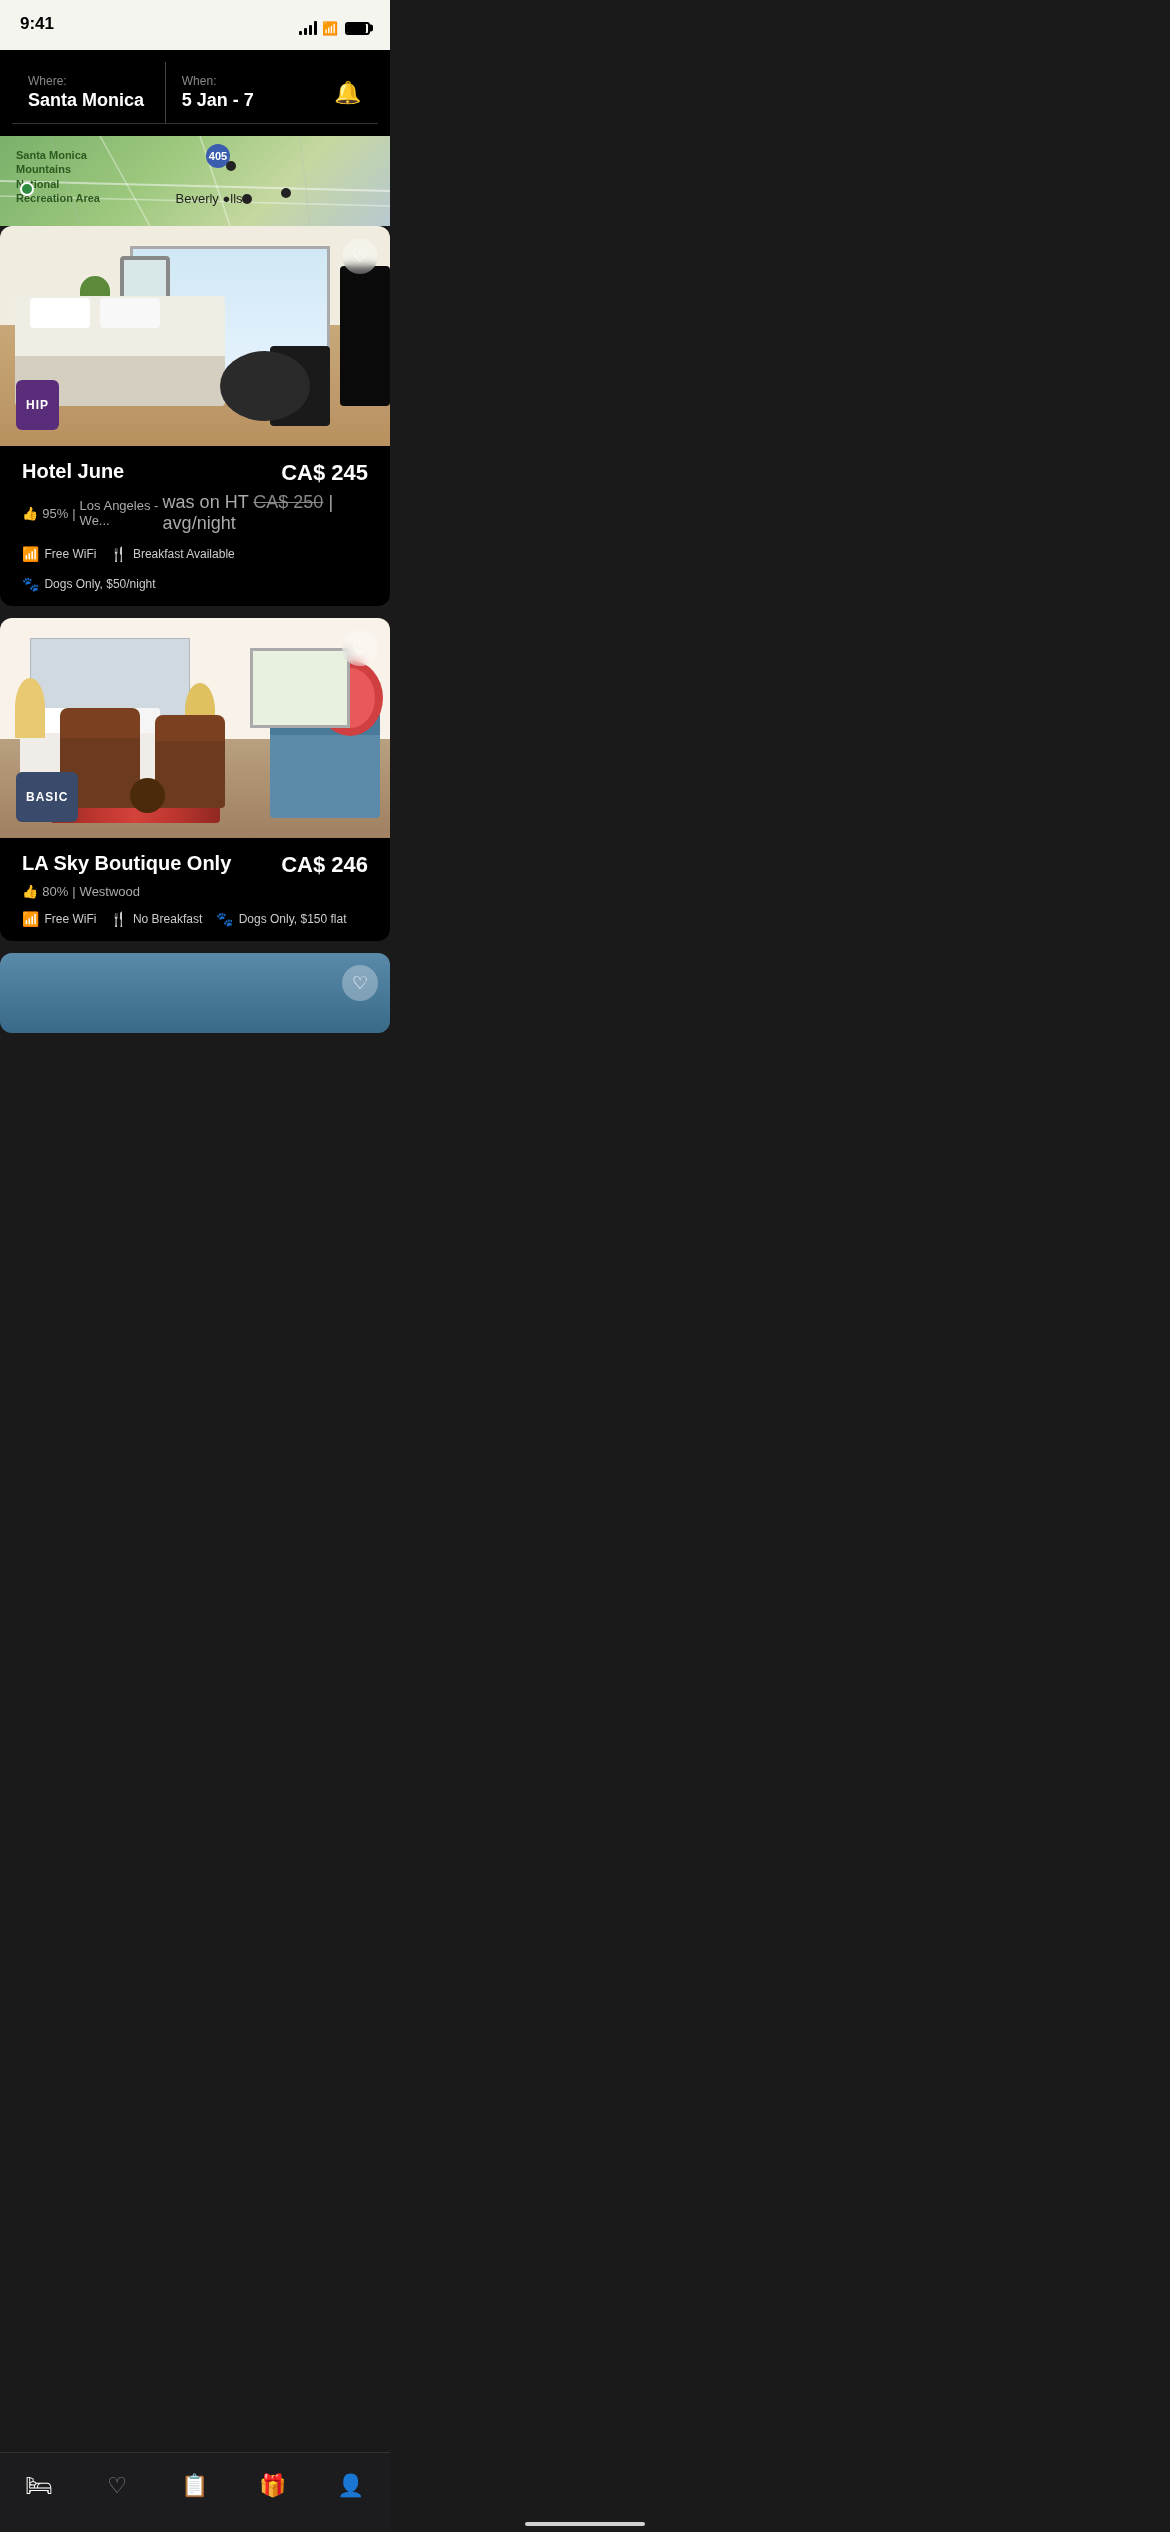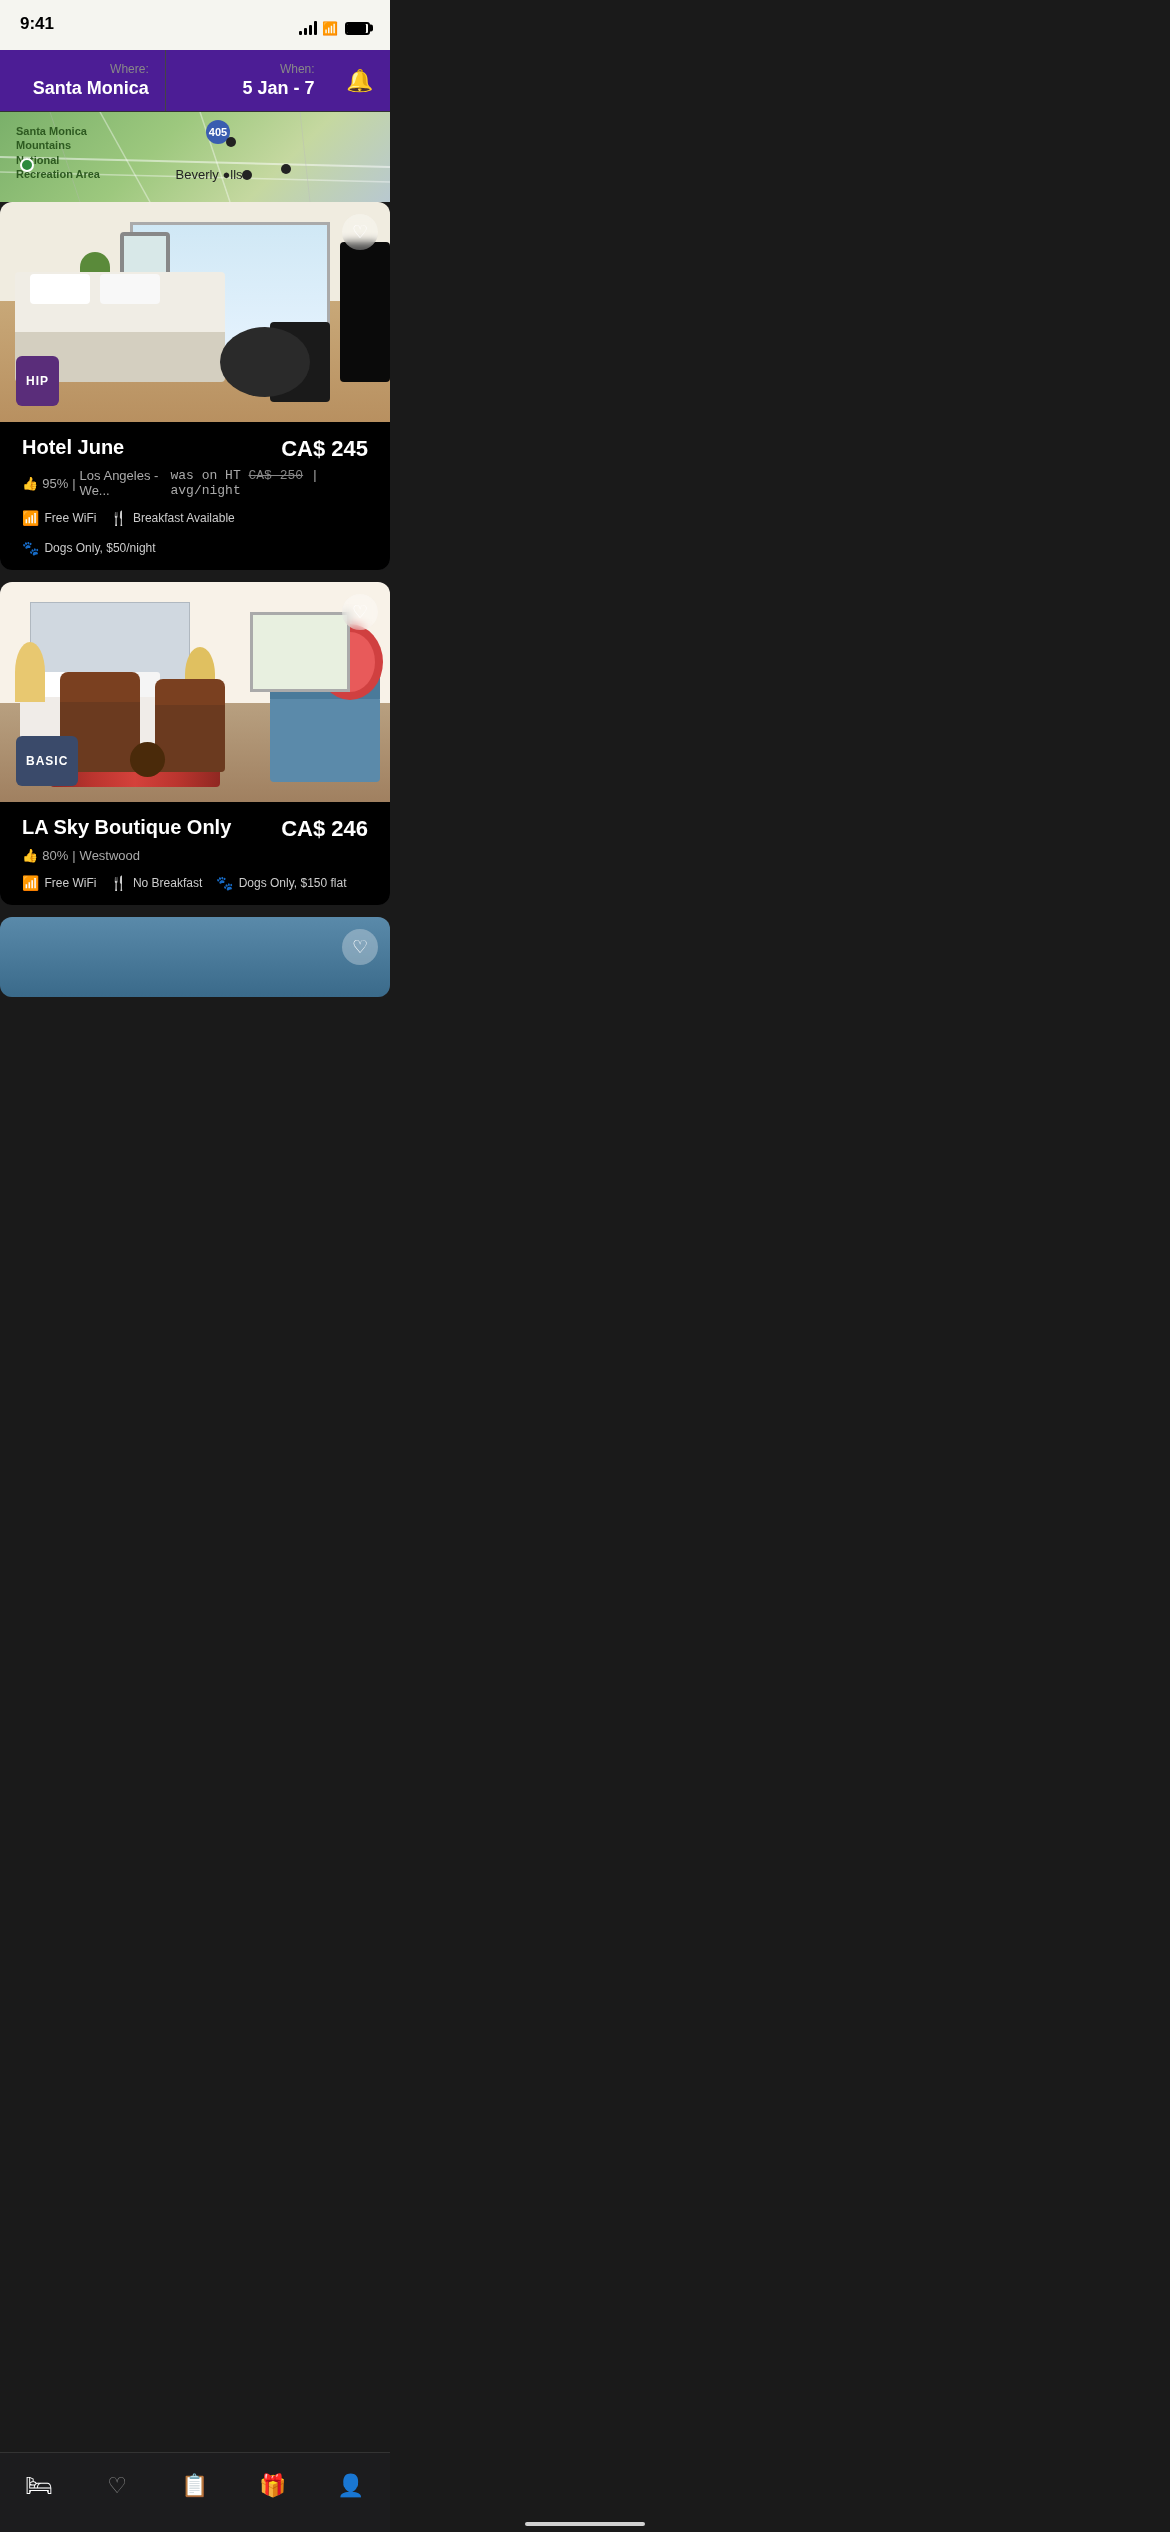--- a/index.html
+++ b/index.html
@@ -65,23 +65,22 @@
     }
     .battery-fill {
       background: #000;
       height: 100%;
       width: 90%;
       border-radius: 1px;
     }
 
     
     .header {
-      background: #4c1d95;
-      padding: 0;
-      text-align: right;
+      background: #000000;
+      padding: 12px;
     }
     .header-top {
       display: flex;
       align-items: stretch;
       border-bottom: 1px solid #333;
     }
     .header-where {
       flex: 1;
       padding: 12px 16px;
       border-right: 1px solid #444;
@@ -298,23 +297,22 @@
 
     .card-rating {
       font-size: 13px;
       color: #aaa;
       display: flex;
       align-items: center;
       gap: 4px;
     }
 
     .card-was-price {
-      font-size: 13px;
+      font-size: 18px;
       color: #aaa;
-      font-family: Liberation Mono, monospace;
     }
 
     .strikethrough {
       text-decoration: line-through;
       color: #888;
     }
 
     .card-amenities {
       display: flex;
       gap: 14px;

